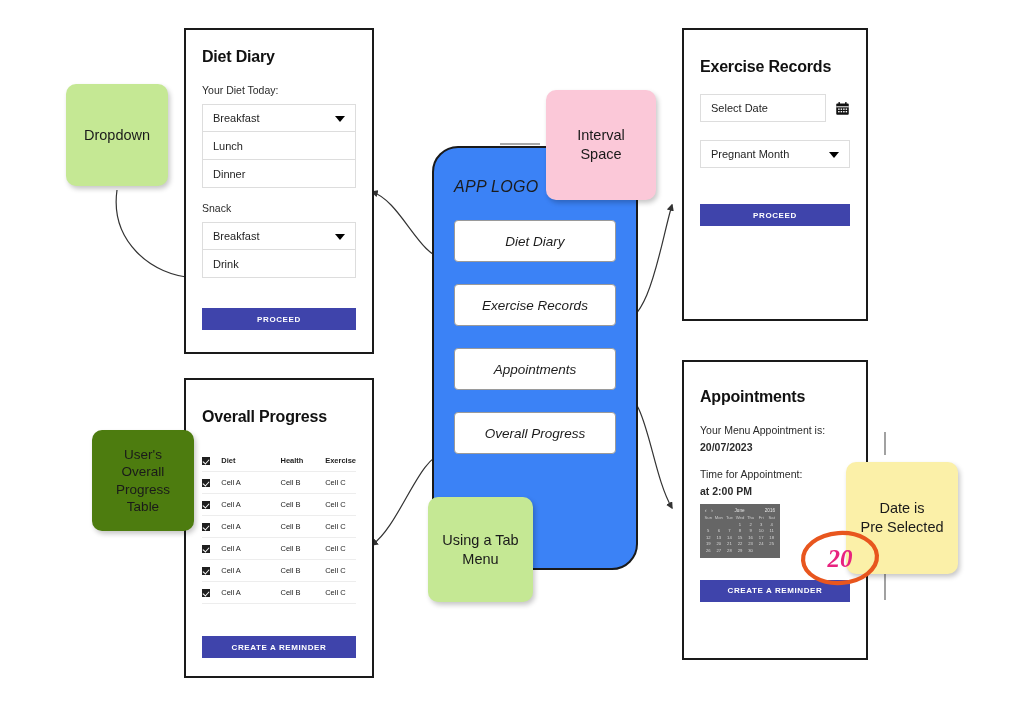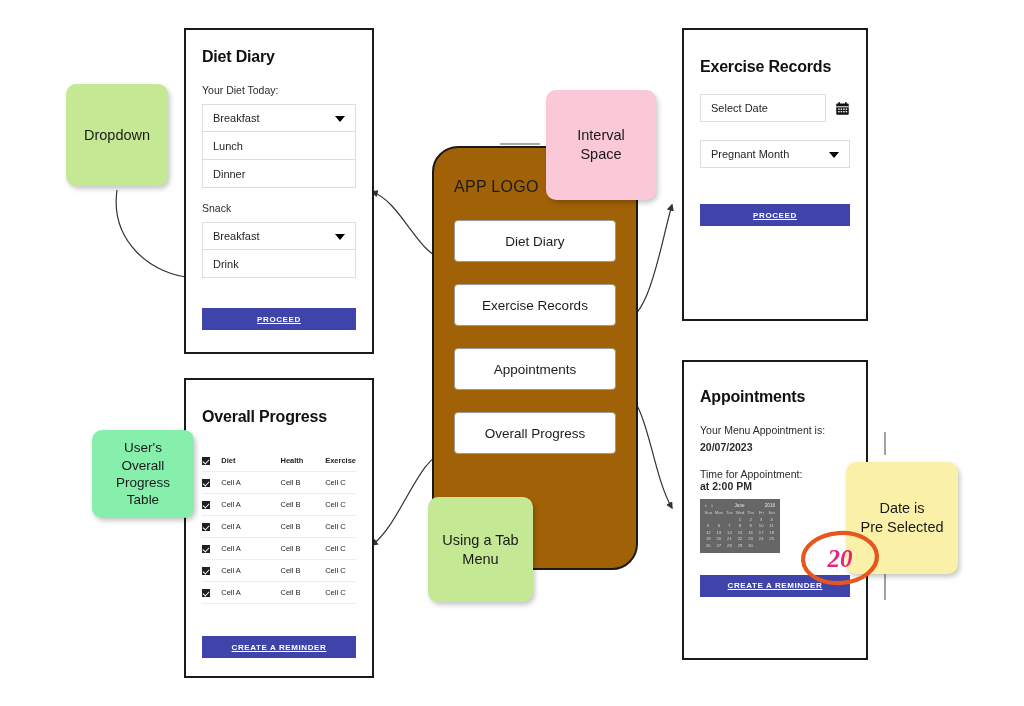--- a/index.html
+++ b/index.html
@@ -69,35 +69,35 @@
     height: 22px;
     width: 100%;
     font-size: 8px;
     font-weight: bold;
     letter-spacing: 0.6px;
     font-family: "Liberation Sans", sans-serif;
     display: flex;
     align-items: center;
     justify-content: center;
     cursor: pointer;
-    text-decoration: underline;
   }
 
   
   .date-row { display: flex; align-items: center; gap: 9px; }
   .date-row .field { flex: 1; }
   .cal-icon { width: 15px; height: 15px; flex: none; }
 
   
   #tabmenu {
     position: absolute;
-    background: #a16207;
+    background: #3b82f6;
     border: 2px solid #1a1a1a;
     border-radius: 26px;
     z-index: 10;
+    font-style: italic;
   }
   #tabmenu .logo {
     font-size: 16px;
     color: #1b1b1b;
     letter-spacing: 0.3px;
   }
   .tab-item {
     border: 1px solid #9a9a9a;
     border-radius: 4px;
     height: 42px;
@@ -361,21 +361,21 @@
   </div>
 
   <div class="panel" style="left:682px; top:360px; width:186px; height:300px;">
     <div class="panel-inner" style="padding-top:26px;">
       <div class="panel-title">Appointments</div>
 
       <div class="field-label" style="margin-top:18px;">Your Menu Appointment is:</div>
       <div class="field-label" style="margin-top:5px; font-weight:bold;">20/07/2023</div>
 
       <div class="field-label" style="margin-top:15px;">Time for Appointment:</div>
-      <div class="field-label" style="font-weight:bold;">at 2:00 PM</div>
+      <div class="field-label" style="margin-top:5px; font-weight:bold;">at 2:00 PM</div>
 
       <div class="mini-cal" style="margin-top:7px;">
         <div class="mc-head">
           <span class="mc-nav">‹</span>
           <span class="mc-nav" style="margin-left:3px;">›</span>
           <span class="mc-month">June</span>
           <span>2016</span>
         </div>
         <div class="mc-grid" id="mc-grid">
             <span class="dow">Sun</span>
@@ -447,21 +447,21 @@
 
   <div class="note" style="left:66px; top:84px; width:102px; height:102px; background:#c5e894;">
     <span>Dropdown</span>
   </div>
 
   <div class="note" style="left:546px; top:90px; width:110px; height:110px; background:#fbc8d8;">
     <span style="white-space:pre-line;">Interval
 Space</span>
   </div>
 
-  <div class="note" style="left:92px; top:430px; width:102px; height:88px; background:#86efac; font-size:13.5px;">
+  <div class="note" style="left:92px; top:430px; width:102px; height:101px; background:#4d7c0f; font-size:13.5px;">
     <span style="white-space:pre-line;">User's
 Overall
 Progress
 Table</span>
   </div>
 
   <div class="note" style="left:428px; top:497px; width:105px; height:105px; background:#c5e894;">
     <span style="white-space:pre-line;">Using a Tab
 Menu</span>
   </div>

